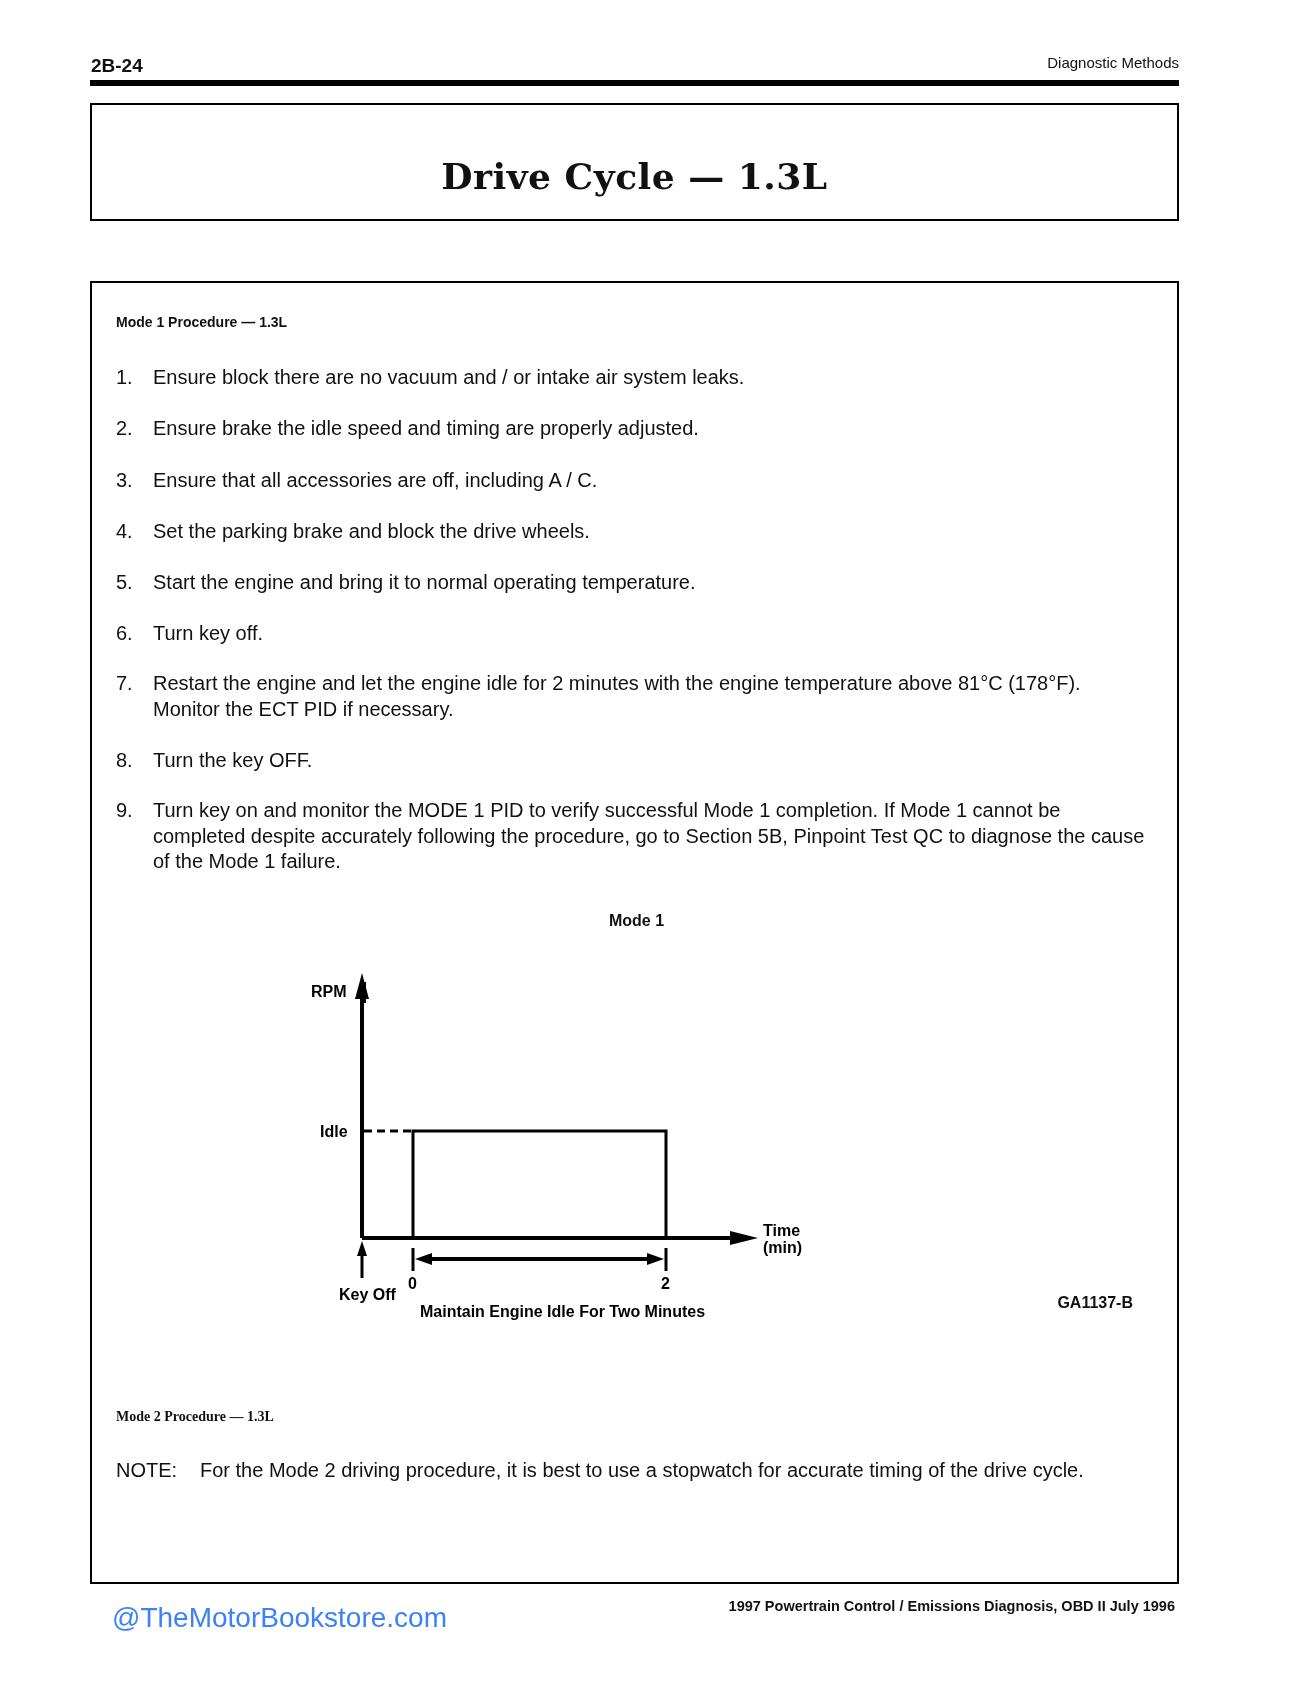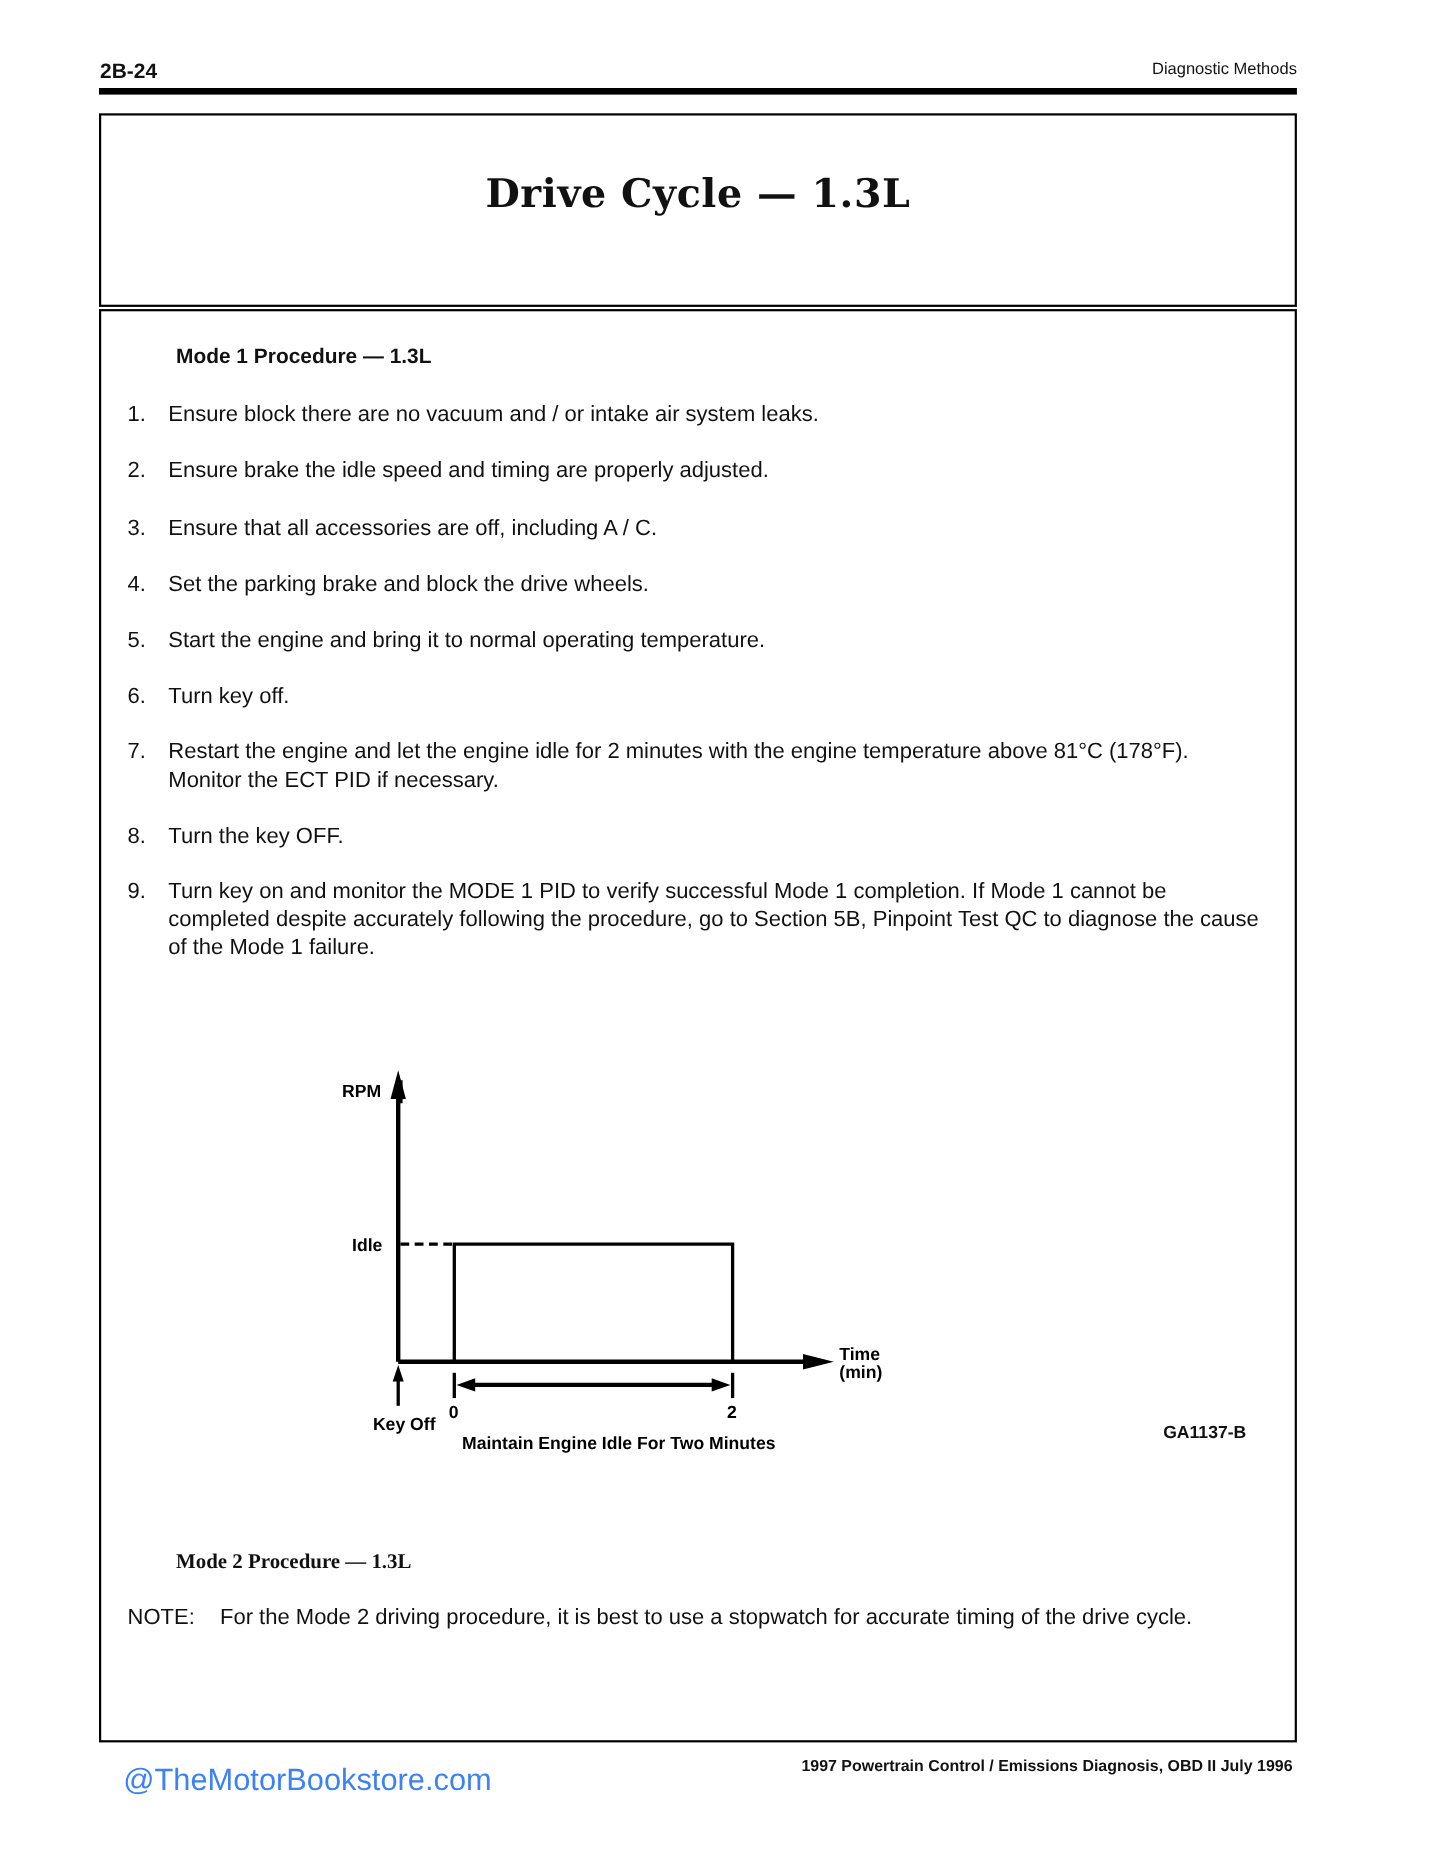--- a/index.html
+++ b/index.html
@@ -3,26 +3,26 @@
 <meta charset="utf-8">
 <style>
   * { box-sizing: border-box; margin: 0; padding: 0; }
   html, body { width: 1300px; height: 1682px; background: #ffffff; }
   body { position: relative; font-family: "Liberation Sans", sans-serif; color: #111; overflow: hidden; }
 
   .page-num { position: absolute; left: 91px; top: 55px; font-weight: bold; font-size: 19px; }
   .section-name { position: absolute; right: 121px; top: 54px; font-weight: normal; font-size: 15px; }
   .header-rule { position: absolute; left: 90px; top: 80px; width: 1089px; height: 6px; background: #000; }
 
-  .title-box { position: absolute; left: 90px; top: 103px; width: 1089px; height: 176px; border: 2px solid #000; text-decoration: underline; }
+  .title-box { position: absolute; left: 90px; top: 103px; width: 1089px; height: 118px; border: 2px solid #000; text-decoration: underline; }
   .title { position: absolute; left: 0; right: 0; top: 50px; text-align: center; font-family: "DejaVu Serif", serif; font-weight: bold; font-size: 36px; letter-spacing: 0.5px; }
 
   .main-box { position: absolute; left: 90px; top: 281px; width: 1089px; height: 1303px; border: 2px solid #000; }
 
-  .h2 { position: absolute; left: 24px; font-weight: bold; font-size: 19px; margin-left: 44px; }
+  .h2 { position: absolute; left: 24px; font-weight: bold; font-size: 14px; }
   .step { position: absolute; left: 24px; width: 1030px; font-size: 20px; line-height: 25.5px; }
   .step .num { position: absolute; left: 0; top: 0; width: 32px; }
   .step .txt { display: block; margin-left: 37px; }
 
   .note { position: absolute; left: 24px; font-size: 20px; }
   .note .lbl { display: inline-block; width: 84px; }
 
   .chart-title { position: absolute; left: 0; width: 1089px; text-align: center; font-weight: bold; font-size: 16px; }
   .fig-id { position: absolute; right: 44px; font-weight: bold; font-size: 16px; }
 
@@ -75,20 +75,21 @@
   </div>
   <div class="step" style="top:465px;">
     <span class="num">8.</span>
     <span class="txt">Turn the key OFF.</span>
   </div>
   <div class="step" style="top:515px;">
     <span class="num">9.</span>
     <span class="txt">Turn key on and monitor the MODE 1 PID to verify successful Mode 1 completion. If Mode 1 cannot be completed despite accurately following the procedure, go to Section 5B, Pinpoint Test QC to diagnose the cause of the Mode 1 failure.</span>
   </div>
 
+  <div class="chart-title" style="top:629px;">Mode 1</div>
 
   <svg width="1089" height="720" viewBox="0 0 1089 720" style="position:absolute;left:0;top:0;" xmlns="http://www.w3.org/2000/svg">
     <g stroke="#000" fill="none">
 
       <line x1="272" y1="958" x2="272" y2="700" stroke-width="4" transform="translate(0,-1)"></line>
     </g>
   </svg>
 
   <svg width="1089" height="1303" viewBox="0 0 1089 1303" style="position:absolute;left:-2px;top:-2px;" xmlns="http://www.w3.org/2000/svg">
 

